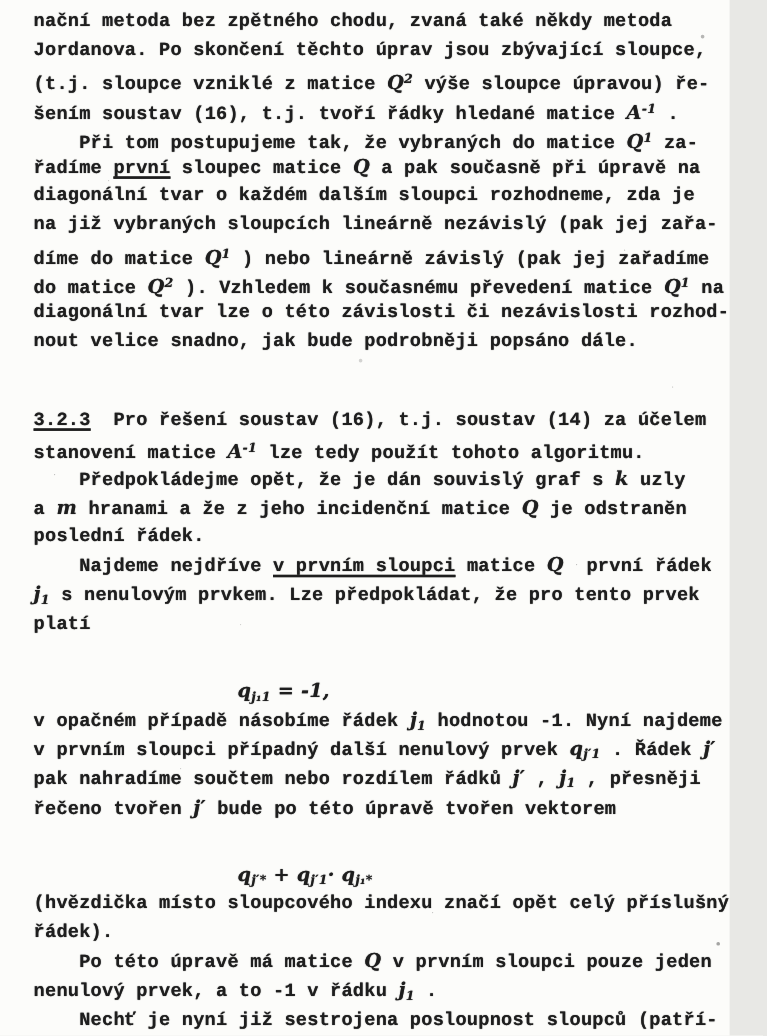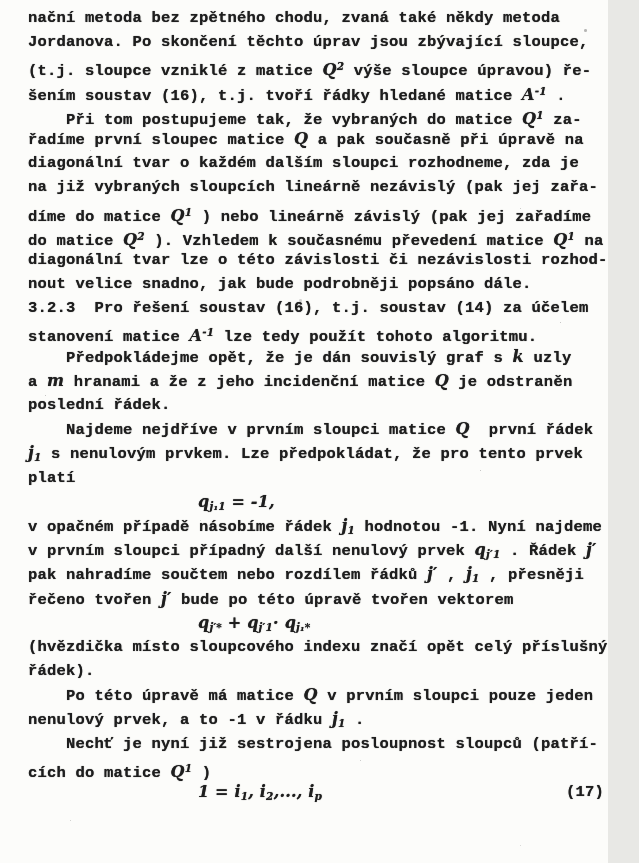--- a/index.html
+++ b/index.html
@@ -17,23 +17,23 @@
   .textblock {
     position: absolute; left: 28px; top: 6px; width: 598px;
     font-family: "Liberation Mono", "DejaVu Sans Mono", monospace;
     font-size: 15.5px; font-weight: 700;
     color: #1e1e1e;
     letter-spacing: 0.2px;
     text-shadow: 0 0 0.8px rgba(20,20,20,0.85);
   }
   .line { white-space: pre; line-height: 24.2px; height: 24.2px; position: relative; }
   .indent  { padding-left: 38px; }
-  .formula { padding-left: 170px; }
-  .gap     { }
-  .u { text-decoration-thickness: 1.6px; text-underline-offset: 3px; }
+  .formula { padding-left: 170px; margin-top: 32px; }
+  .gap     { margin-top: 42px; }
+  .u { text-decoration: underline; text-decoration-thickness: 1.6px; text-underline-offset: 3px; }
   .hw {
     font-family: "DejaVu Serif", serif;
     font-style: italic; font-weight: 700; font-size: 16px;
   }
   .hw.sup, .sup { font-size: 10.5px; vertical-align: 5px; }
   .hw.sub, .sub { font-size: 10.5px; vertical-align: -3px; }
   .eqnum {
     position: absolute; right: 22px; top: 0;
     font-family: "Liberation Mono", "DejaVu Sans Mono", monospace;
     font-weight: 700;

